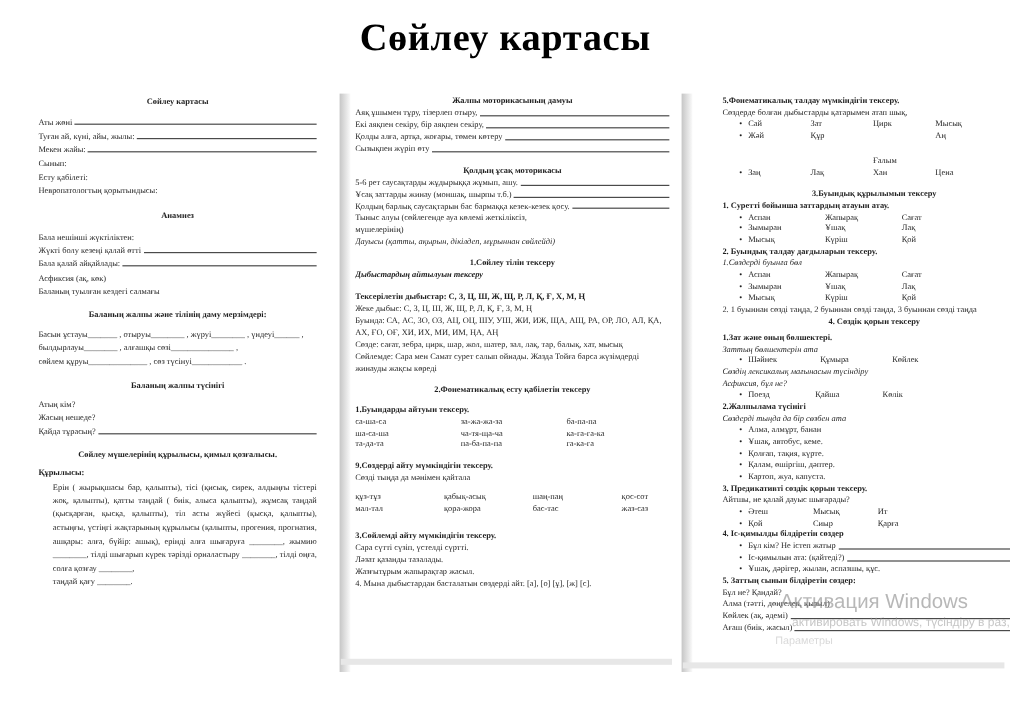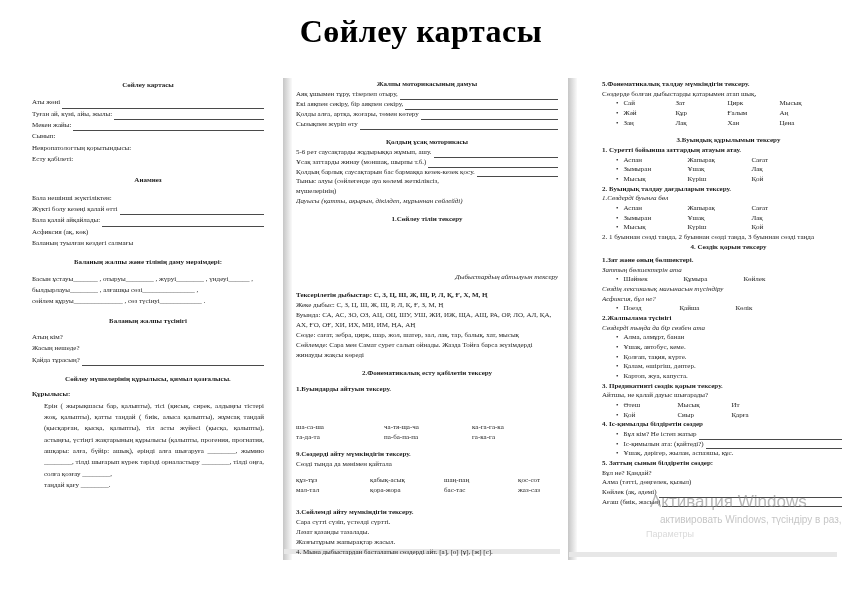--- a/index.html
+++ b/index.html
@@ -24,25 +24,25 @@
     background:linear-gradient(90deg,#c6c6c6 0%,#e2e2e2 55%,#fafafa 100%);
   }
   #edge2{left:283px;}
   #edge3{left:568px;}
   .bottom-shadow{position:absolute;height:5px;background:#e7e7e7;}
   #shadow2{left:284px;top:549px;width:276px;}
   #shadow3{left:569px;top:552px;width:268px;}
   
   .ln{min-height:1em;}
   .h{text-align:center;font-weight:bold;}
-  .hi{text-align:right;font-weight:normal;font-style:italic;margin-top:48px;}
+  .hi{text-align:left;font-weight:bold;font-style:italic;}
   .bld{font-weight:bold;}
   .it{font-style:italic;}
   .just{text-align:justify;margin-left:12px;}
-  .row{display:flex;align-items:flex-end;}
+  .row{display:flex;align-items:flex-start;}
   .ind{margin-left:14px;}
   .lbl{white-space:nowrap;}
   .fill{flex:1;border-bottom:1px solid #4a4a4a;margin-left:2px;height:0.85em;}
   .col{display:inline-block;white-space:nowrap;margin-right:10px;}
   .blt{margin-right:5px;}
   .sp{width:100%;}
   
   .wm{position:absolute;font-family:"Liberation Sans", sans-serif;pointer-events:none;}
   #wm1{left:650px;top:492px;font-size:17px;color:rgba(135,135,135,.60);}
   #wm2{left:660px;top:514px;font-size:10px;color:rgba(150,150,150,.55);}
@@ -67,22 +67,22 @@
     </div>
     <div class="ln row">
       <span class="lbl">Туған ай, күні, айы, жылы:</span>
       <span class="fill"></span>
     </div>
     <div class="ln row">
       <span class="lbl">Мекен жайы:</span>
       <span class="fill"></span>
     </div>
     <div class="ln">Сынып:</div>
+    <div class="ln">Есту қабілеті:</div>
     <div class="ln">Невропатологтың қорытындысы:</div>
-    <div class="ln">Есту қабілеті:</div>
     <div class="sp" style="height: 10px;"></div>
     <div class="ln h">Анамнез</div>
     <div class="sp" style="height: 6px;"></div>
     <div class="ln">Бала нешінші жүктіліктен:</div>
     <div class="ln row">
       <span class="lbl">Жүкті болу кезеңі қалай өтті</span>
       <span class="fill"></span>
     </div>
     <div class="ln row">
       <span class="lbl">Бала қалай айқайлады:</span>
@@ -154,22 +154,27 @@
     <div class="ln bld">Тексерілетін дыбыстар: С, З, Ц, Ш, Ж, Щ, Р, Л, Қ, Ғ, Х, М, Ң</div>
     <div class="ln">Жеке дыбыс: С, З, Ц, Ш, Ж, Щ, Р, Л, Қ, Ғ, З, М, Ң</div>
     <div class="ln">Буында: СА, АС, ЗО, ОЗ, АЦ, ОЦ, ШУ, УШ, ЖИ, ИЖ, ЩА, АЩ, РА, ОР, ЛО, АЛ, ҚА, АХ, ҒО, ОҒ, ХИ, ИХ, МИ, ИМ, ҢА, АҢ</div>
     <div class="ln">Сөзде: сағат, зебра, цирк, шар, жол, шатер, зал, лақ, тар, балық, хат, мысық</div>
     <div class="ln">Сөйлемде: Сара мен Самат сурет салып ойнады.  Жазда Тойға барса жүзімдерді жинауды жақсы көреді</div>
     <div class="sp" style="height: 8px;"></div>
     <div class="ln h">2.Фонематикалық есту қабілетін  тексеру</div>
     <div class="sp" style="height: 6px;"></div>
     <div class="ln bld">1.Буындарды айтуын тексеру.</div>
     <div class="ln row">
+      <span class="col" style="min-width: 78px;">са-ша-са</span>
+      <span class="col" style="min-width: 78px;">за-жа-жа-за</span>
+      <span class="col" style="min-width: 78px;">ба-па-па</span>
+    </div>
+    <div class="ln row">
       <span class="col" style="min-width: 78px;">ша-са-ша</span>
-      <span class="col" style="min-width: 78px; margin-top: 28px;">ча-тя-ща-ча</span>
+      <span class="col" style="min-width: 78px;">ча-тя-ща-ча</span>
       <span class="col" style="min-width: 78px;">ка-га-га-ка</span>
     </div>
     <div class="ln row">
       <span class="col" style="min-width: 78px;">та-да-та</span>
       <span class="col" style="min-width: 78px;">па-ба-па-па</span>
       <span class="col" style="min-width: 78px;">га-ка-га</span>
     </div>
     <div class="sp" style="height: 8px;"></div>
     <div class="ln bld">9.Сөздерді айту мүмкіндігін тексеру.</div>
     <div class="ln">Сөзді тыңда да мәнімен қайтала</div>
@@ -200,21 +205,21 @@
       <span class="blt">•</span>
       <span class="col" style="min-width: 42px;">Сай</span>
       <span class="col" style="min-width: 42px;">Зат</span>
       <span class="col" style="min-width: 42px;">Цирк</span>
       <span class="col" style="min-width: 42px;">Мысық</span>
     </div>
     <div class="ln row ind">
       <span class="blt">•</span>
       <span class="col" style="min-width: 42px;">Жәй</span>
       <span class="col" style="min-width: 42px;">Құр</span>
-      <span class="col" style="min-width: 42px;">Ғалым</span>
+      <span class="col" style="min-width: 42px; margin-top: 21px;">Ғалым</span>
       <span class="col" style="min-width: 42px;">Аң</span>
     </div>
     <div class="ln row ind">
       <span class="blt">•</span>
       <span class="col" style="min-width: 42px;">Заң</span>
       <span class="col" style="min-width: 42px;">Лақ</span>
       <span class="col" style="min-width: 42px;">Хан</span>
       <span class="col" style="min-width: 42px;">Цена</span>
     </div>
     <div class="sp" style="height: 8px;"></div>

